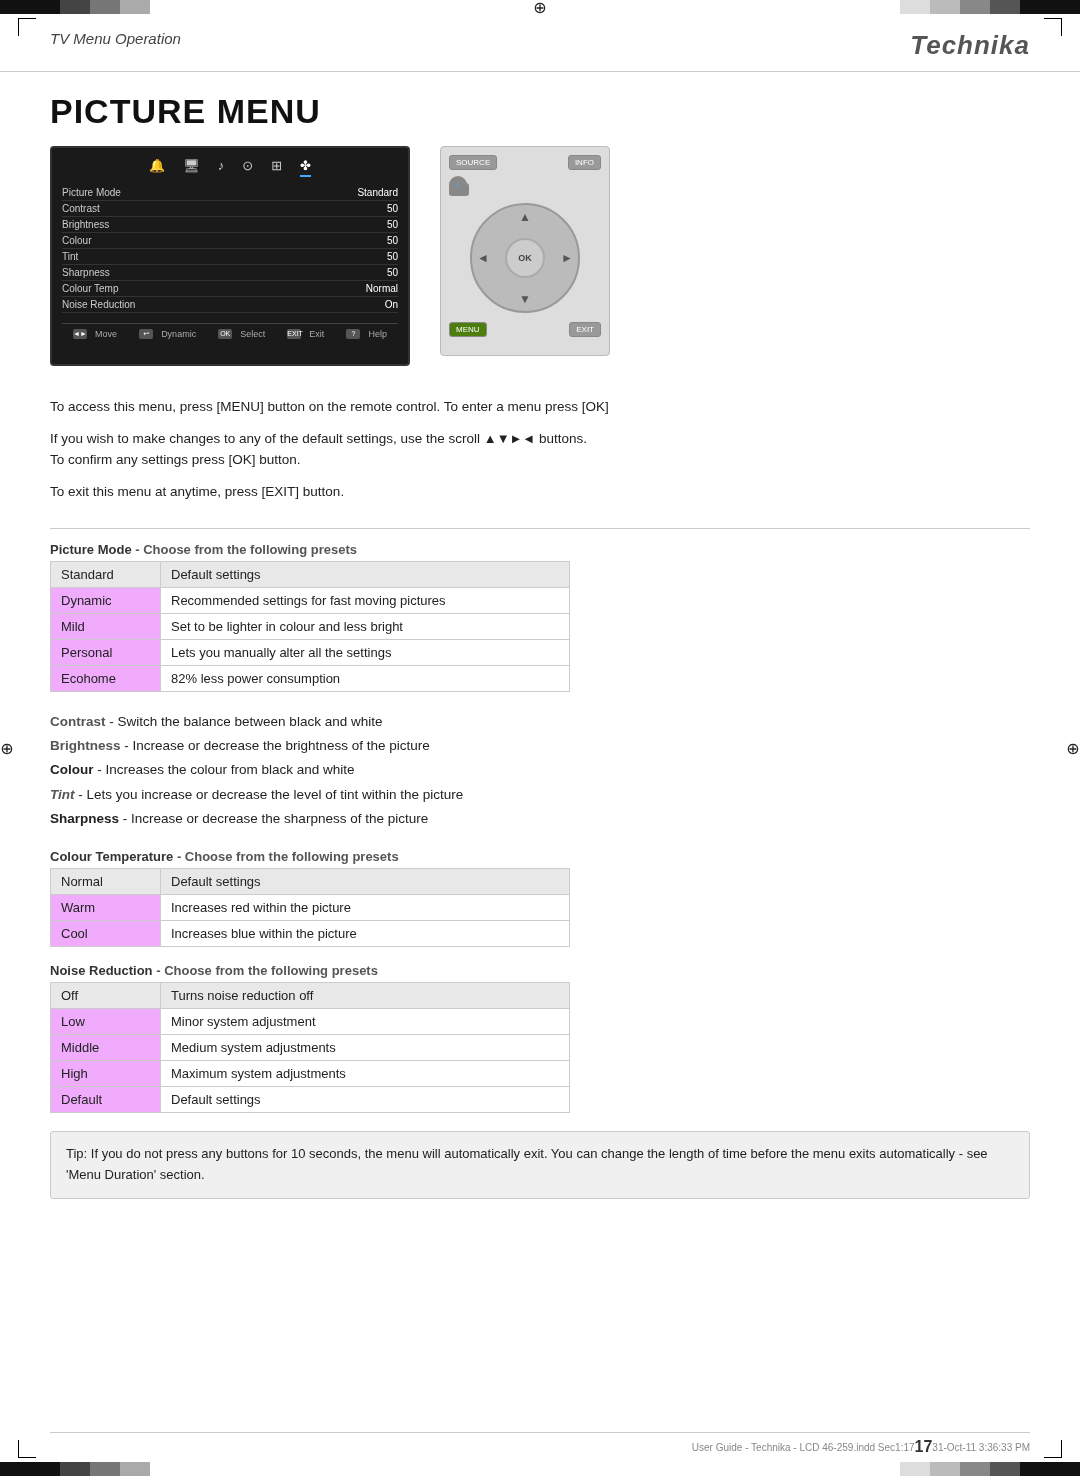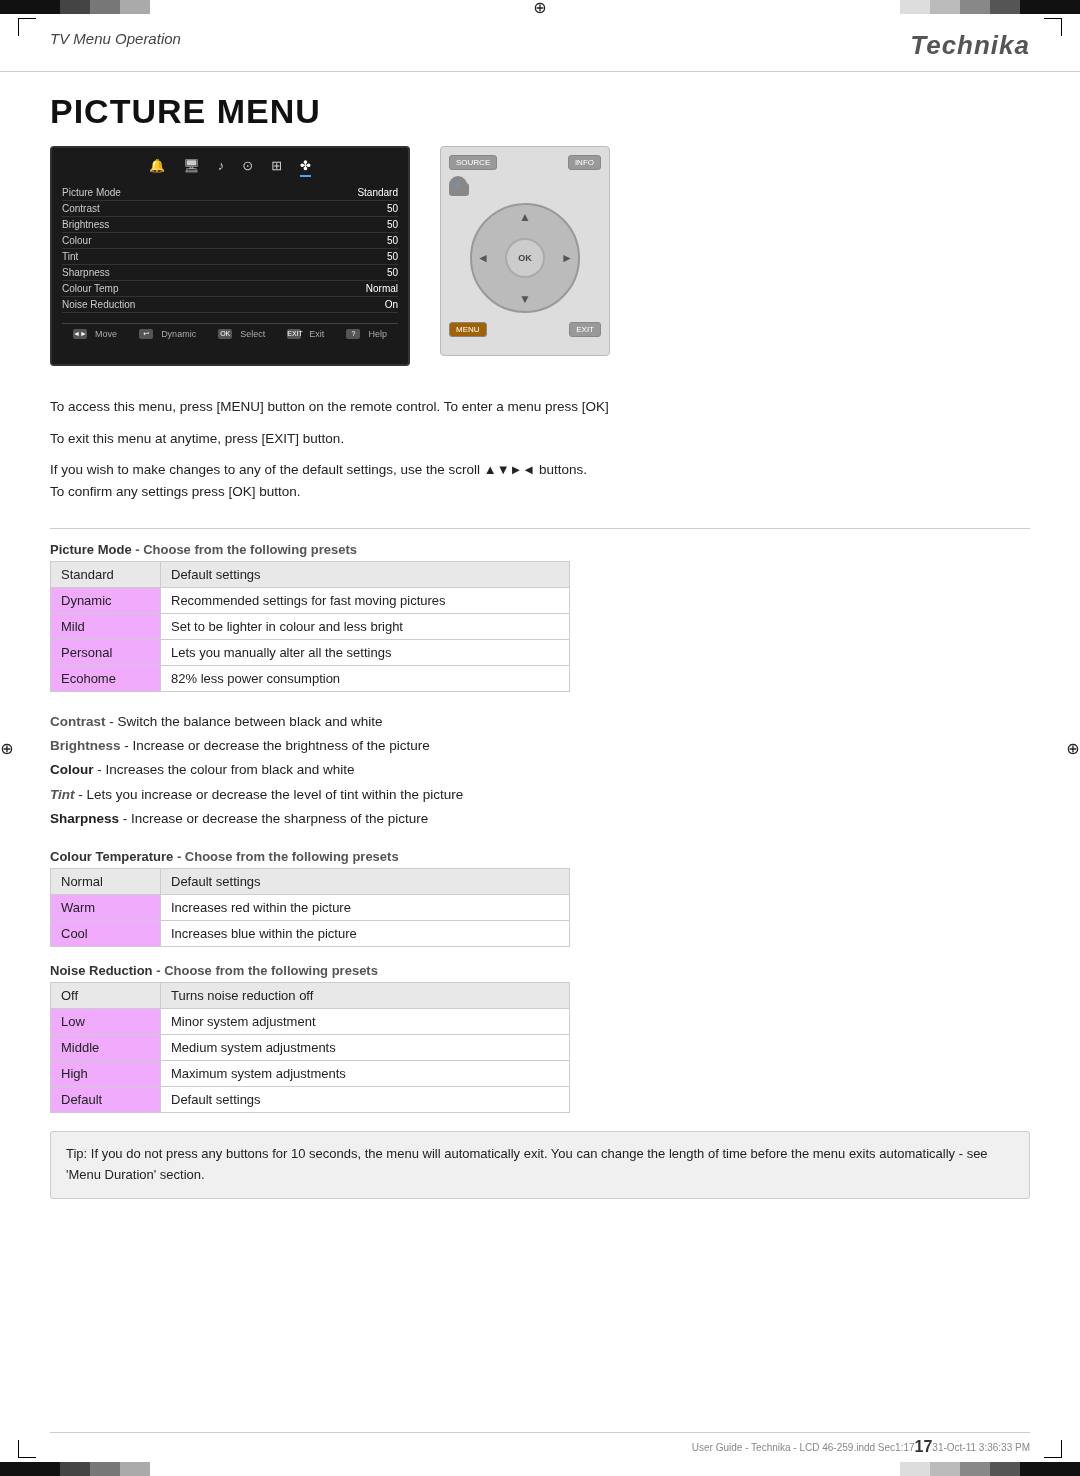--- a/index.html
+++ b/index.html
@@ -267,21 +267,21 @@
     .remote-arrow-left { left: 5px; top: 50%; transform: translateY(-50%); }
     .remote-arrow-right { right: 5px; top: 50%; transform: translateY(-50%); }
 
     .remote-bottom-btns {
       display: flex;
       justify-content: space-between;
       width: 100%;
     }
 
     .remote-menu-btn {
-      background: #a16207;
+      background: #4d7c0f;
       border: 1px solid #888;
       border-radius: 3px;
       padding: 2px 6px;
       font-size: 8px;
       color: #fff;
     }
 
     .remote-exit-btn {
       background: #999;
       border: 1px solid #888;
@@ -649,28 +649,28 @@
       </div>
     </div>
   </div>
 </div>
 
 <div class="instructions">
   <p>
     <span>To access this menu, press [MENU] button on the remote control. To enter a menu press [OK]</span>
   </p>
   <p>
-    <span>To exit this menu at anytime, press [EXIT] button.</span>
-  </p>
-  <p>
     <span>If you wish to make changes to any of the default settings, use the scroll</span>
     <span class="scroll-arrows"> ▲▼►◄ </span>
     <span>buttons.</span><br>
     <span>To confirm any settings press [OK] button.</span>
   </p>
+  <p>
+    <span>To exit this menu at anytime, press [EXIT] button.</span>
+  </p>
 </div>
 
 <hr class="divider">
 
 <div class="table-section">
   <div class="table-header">
     <span class="term">Picture Mode</span><span> - Choose from the following presets</span>
   </div>
   <table class="preset-table">
     <tbody>

